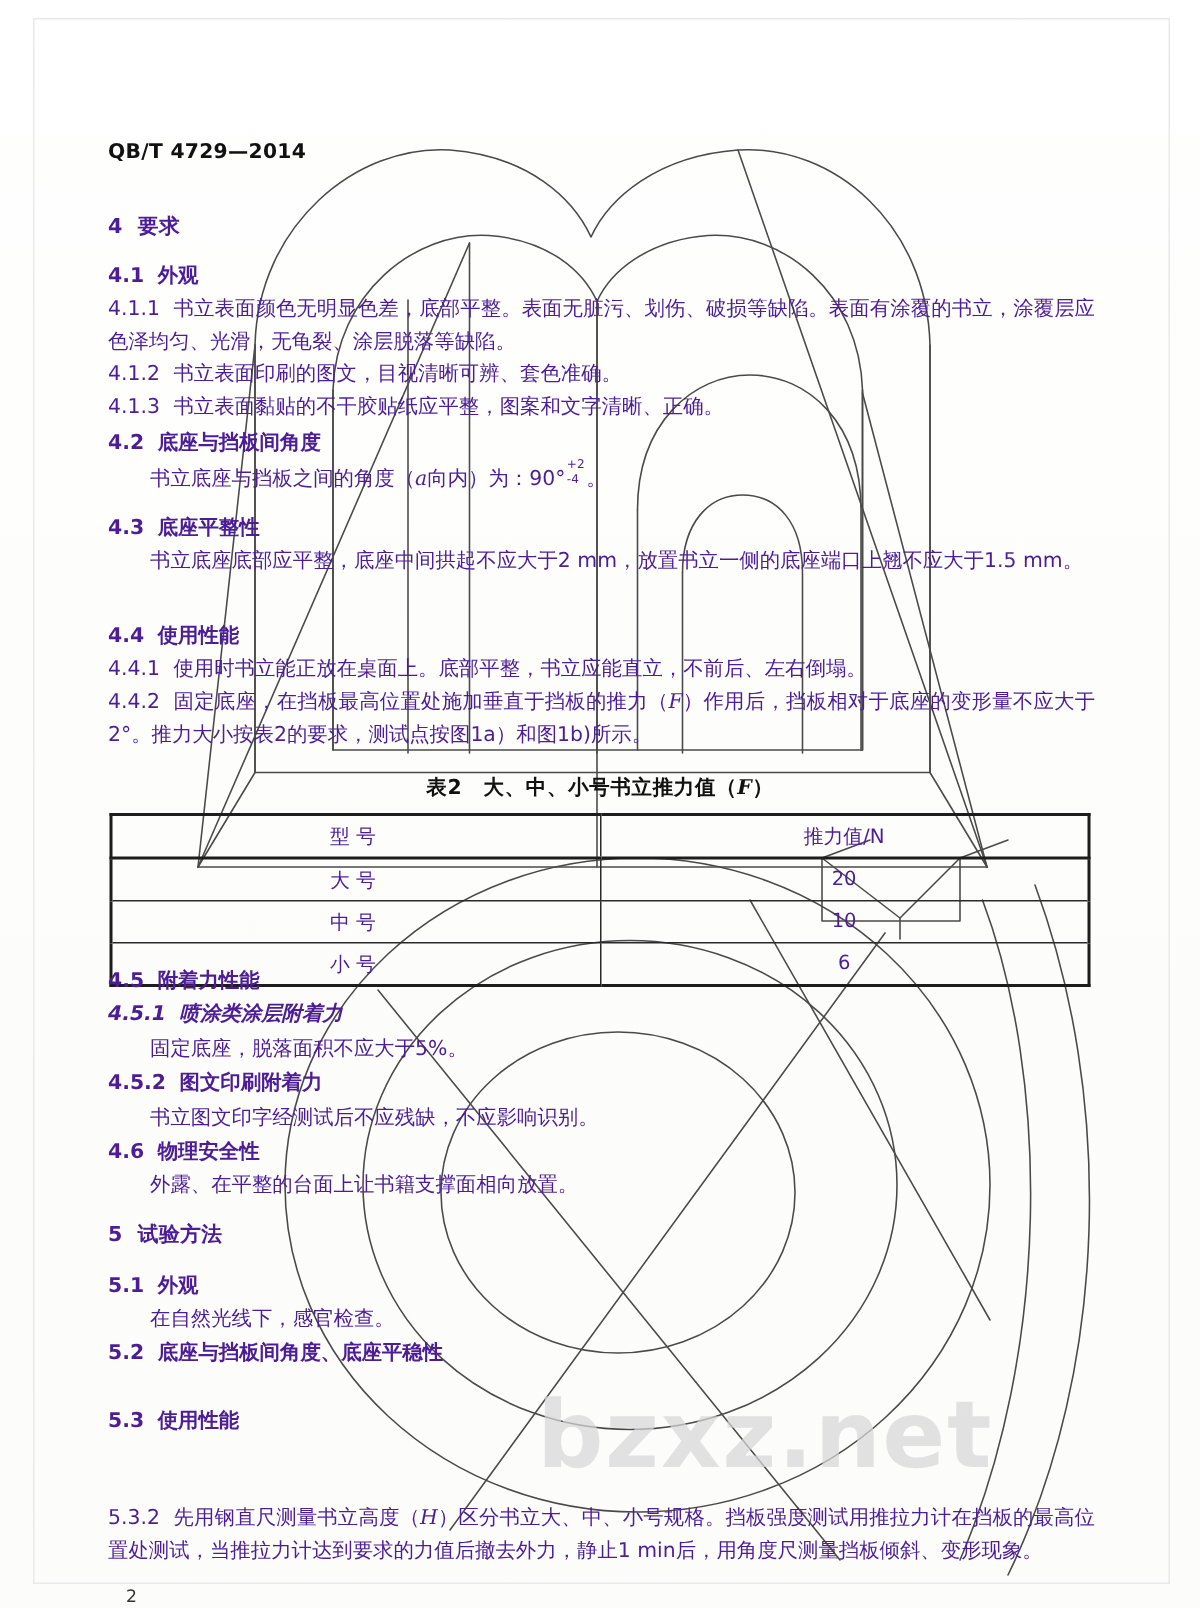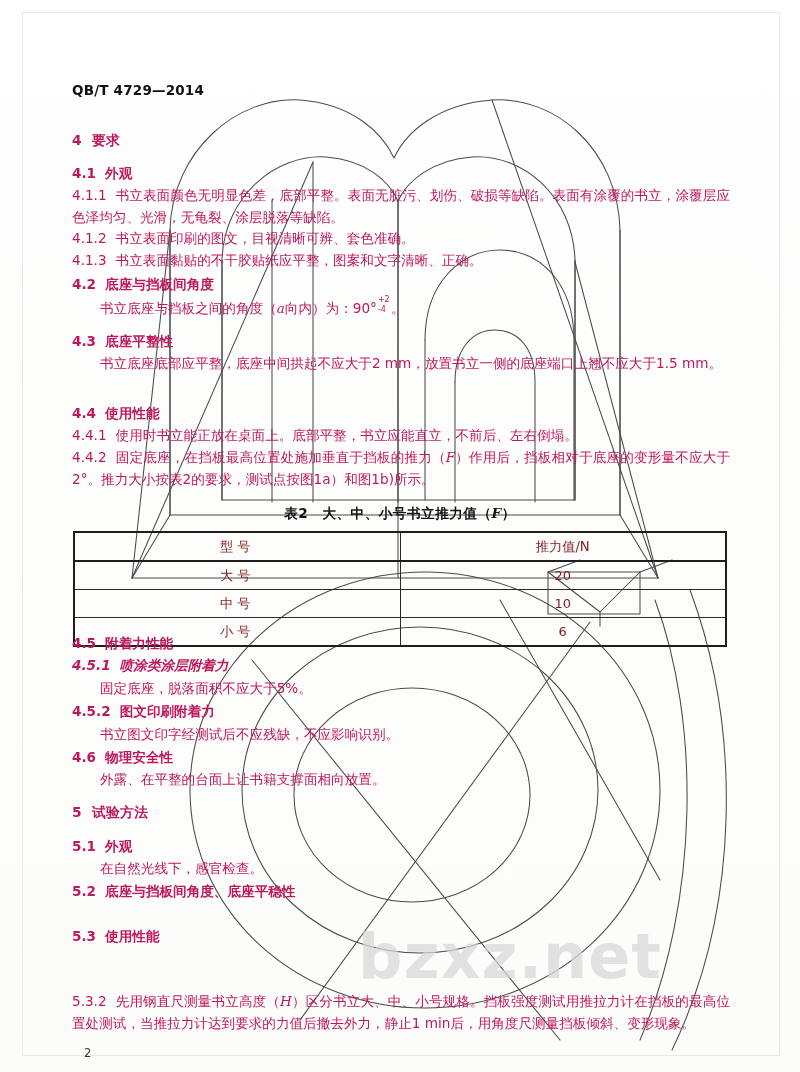--- a/index.html
+++ b/index.html
@@ -57,41 +57,41 @@
     color: #d8d8d8;
     opacity: .72;
     pointer-events: none;
     white-space: nowrap;
   }
 
   
   #content {
     position: absolute;
     left: 0;
-    top: 0;
+    top: 11px;
     width: 800px;
     height: 1008px;
   }
 
   .doc-header {
     position: absolute;
     left: 72px;
     top: 82px;
     font-family: "DejaVu Sans", "Liberation Sans", sans-serif;
     font-size: 13.5px;
     font-weight: bold;
     color: #111;
     letter-spacing: .2px;
   }
 
   .blk {
     position: absolute;
     left: 72px;
     width: 658px;
-    color: #be185d;
+    color: #4c1d95;
     font-size: 13.6px;
     line-height: 21.5px;
     font-family: "DejaVu Sans", "Liberation Sans", sans-serif;
   }
   .h-sec {
     font-weight: bold;
     font-size: 13.8px;
     letter-spacing: .3px;
   }
   .h-sec .num { margin-right: 10px; }
@@ -151,21 +151,21 @@
     width: 654px;
     border-collapse: collapse;
     table-layout: fixed;
     background: transparent;
   }
   #t2 td {
     border: 1px solid #2a2a2a;
     text-align: center;
     font-size: 13.2px;
     height: 27px;
-    color: #7f1d1d;
+    color: #4c1d95;
     background: transparent;
     letter-spacing: 4px;
     padding: 0;
   }
   #t2 tr.hdr td {
     border-bottom: 2px solid #1d1d1d;
     font-size: 13.2px;
   }
   #t2 tr.hdr td.right-h { letter-spacing: 0px; }
   #t2 td.val { letter-spacing: 0px; font-size: 13px; }

